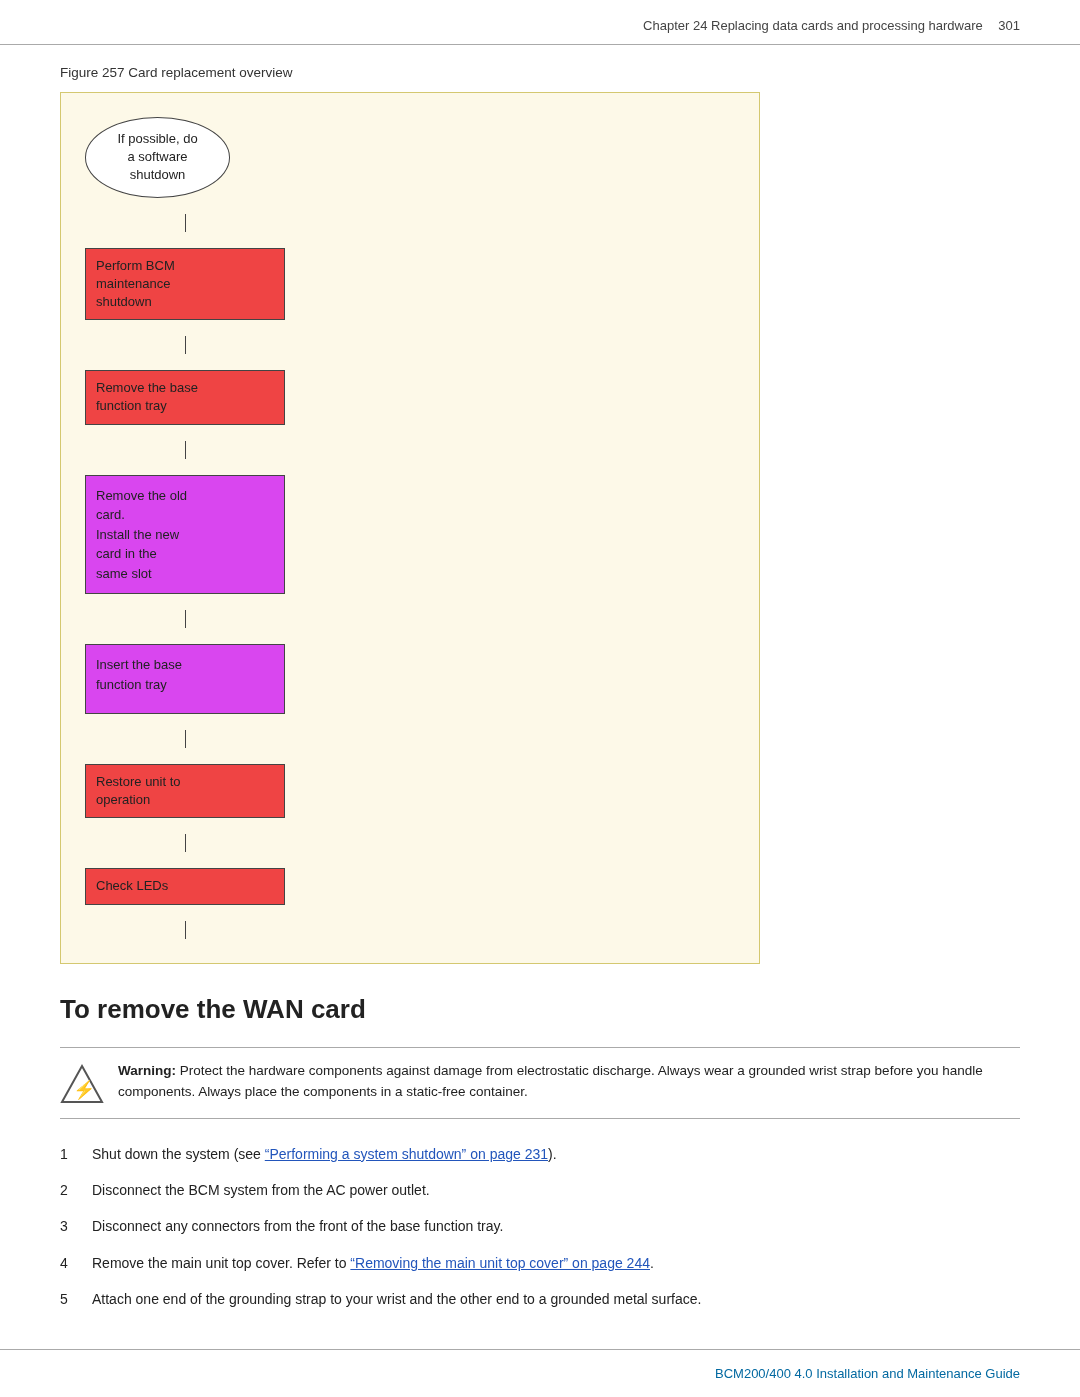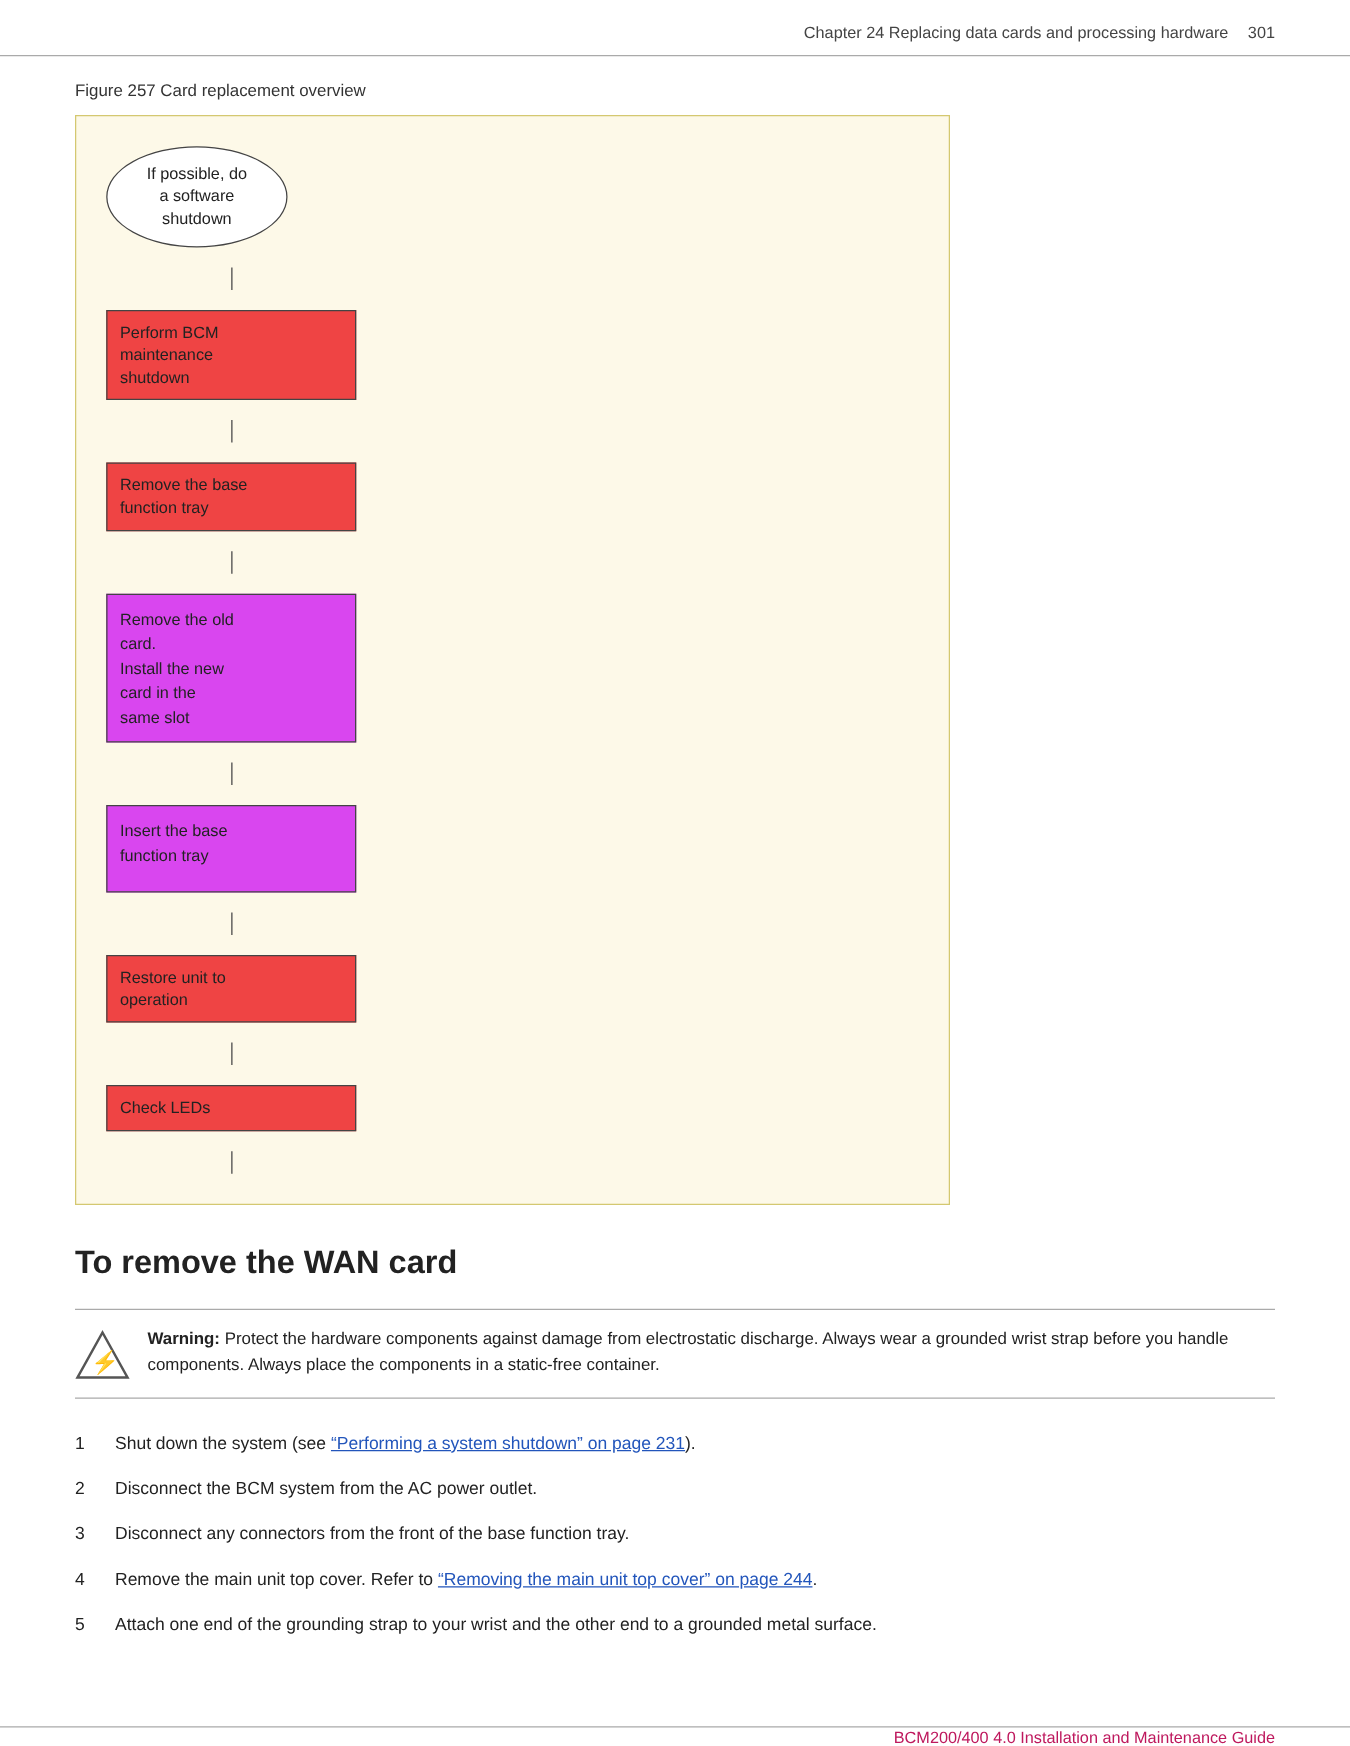--- a/index.html
+++ b/index.html
@@ -172,23 +172,23 @@
     .link-text {
       color: #2255bb;
       text-decoration: underline;
     }
 
     
     .page-footer {
       border-top: 1px solid #aaa;
       display: flex;
       justify-content: flex-end;
-      padding: 0 60px;
-      font-size: 13px;
-      color: #be185d;
+      padding: 16px 60px;
+      font-size: 13px;
+      color: #0369a1;
       margin-top: auto;
     }
   </style>
 </head>
 <body>
 
 <div class="page-container">
 
   <div class="page-header">
     <span class="header-text">Chapter 24  Replacing data cards and processing hardware</span>

